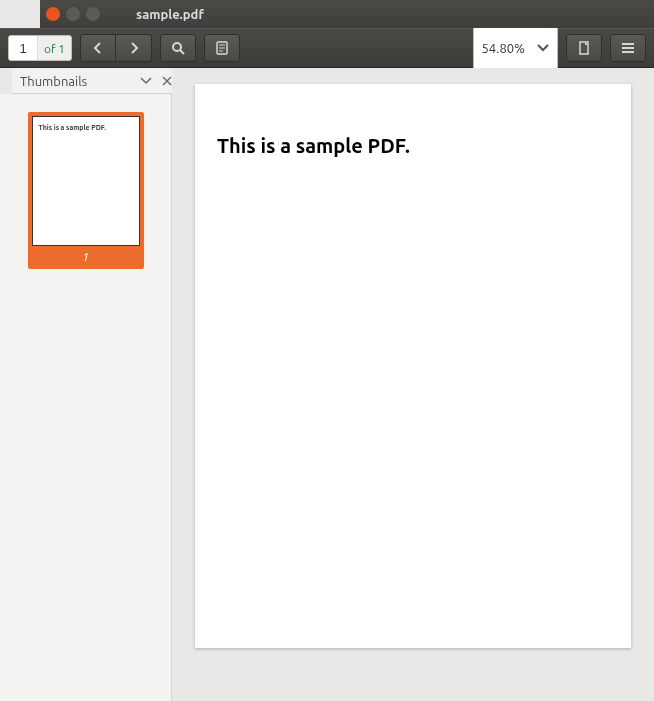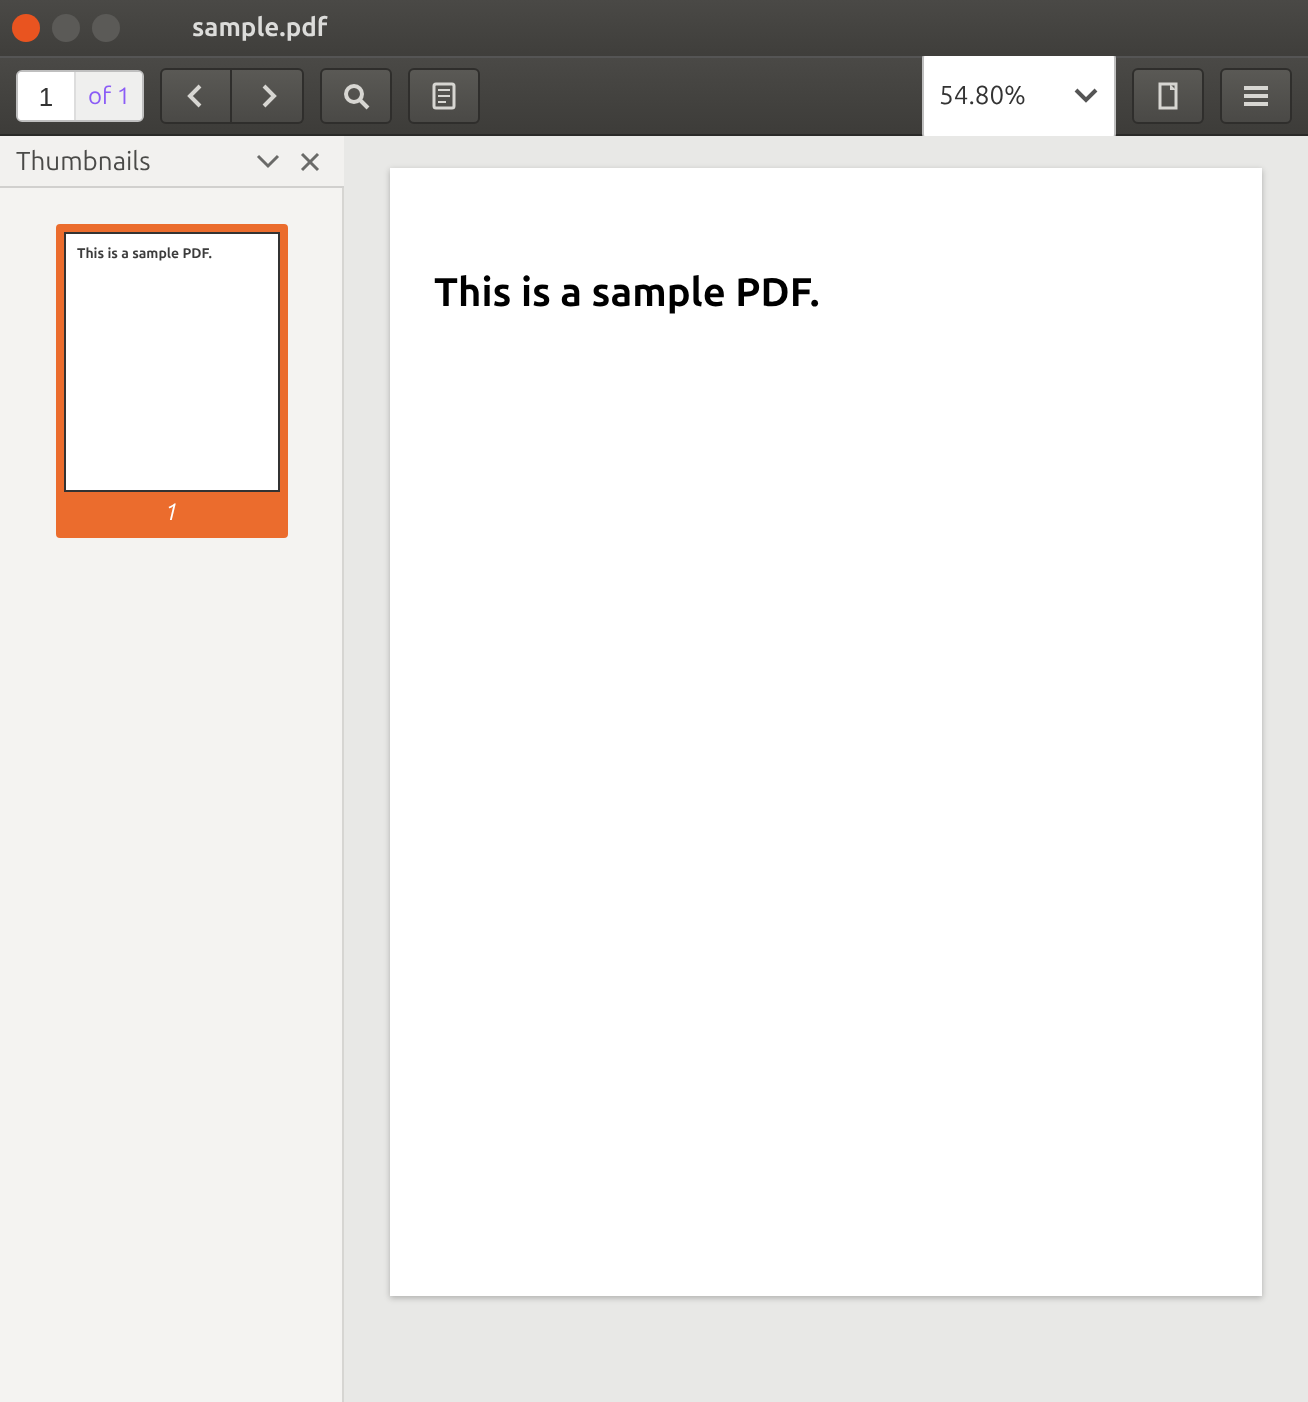--- a/index.html
+++ b/index.html
@@ -15,20 +15,21 @@
 
 
 .titlebar {
   height: 28px;
   background: linear-gradient(#4a4946, #3f3e3b);
   display: flex;
   align-items: center;
   padding: 0 6px;
   gap: 6px;
   position: relative;
+  margin-left: 40px;
 }
 .win-controls {
   display: flex;
   gap: 6px;
   align-items: center;
 }
 .win-btn {
   width: 14px; height: 14px; border-radius: 50%;
   display: inline-block;
 }
@@ -78,21 +79,21 @@
   border: none;
   outline: none;
   text-align: center;
   font-size: 13px;
   background: #fff;
   color: #333;
   height: 24px;
 }
 .page-of {
   background: #efefee;
-  color: #8b5cf6;
+  color: #15803d;
   font-size: 12px;
   padding: 0 6px;
   border-left: 1px solid #ddd;
   height: 100%;
   display: flex;
   align-items: center;
 }
 .btn-group {
   display: flex;
   height: 28px;
@@ -113,30 +114,30 @@
 .tbtn.single { border-radius: 3px; }
 .spacer { flex: 1; }
 .zoom-box {
   background: #fff;
   border: 1px solid #bfbfbf;
   border-radius: 3px;
   height: 44px;
   display: flex;
   align-items: center;
   padding: 0 8px;
-  gap: 24px;
+  gap: 12px;
   color: #333;
   font-size: 13px;
 }
 
 
 .side-header {
   position: absolute;
   top: 68px;
-  left: 0;
+  left: 12px;
   width: 172px;
   height: 26px;
   background: #f2f1ef;
   border-bottom: 1px solid #d1d0ce;
   display: flex;
   align-items: center;
   padding: 0 8px;
   gap: 6px;
 }
 .side-header .label { flex: 1; font-size: 13px; color: #4a4a48; }

